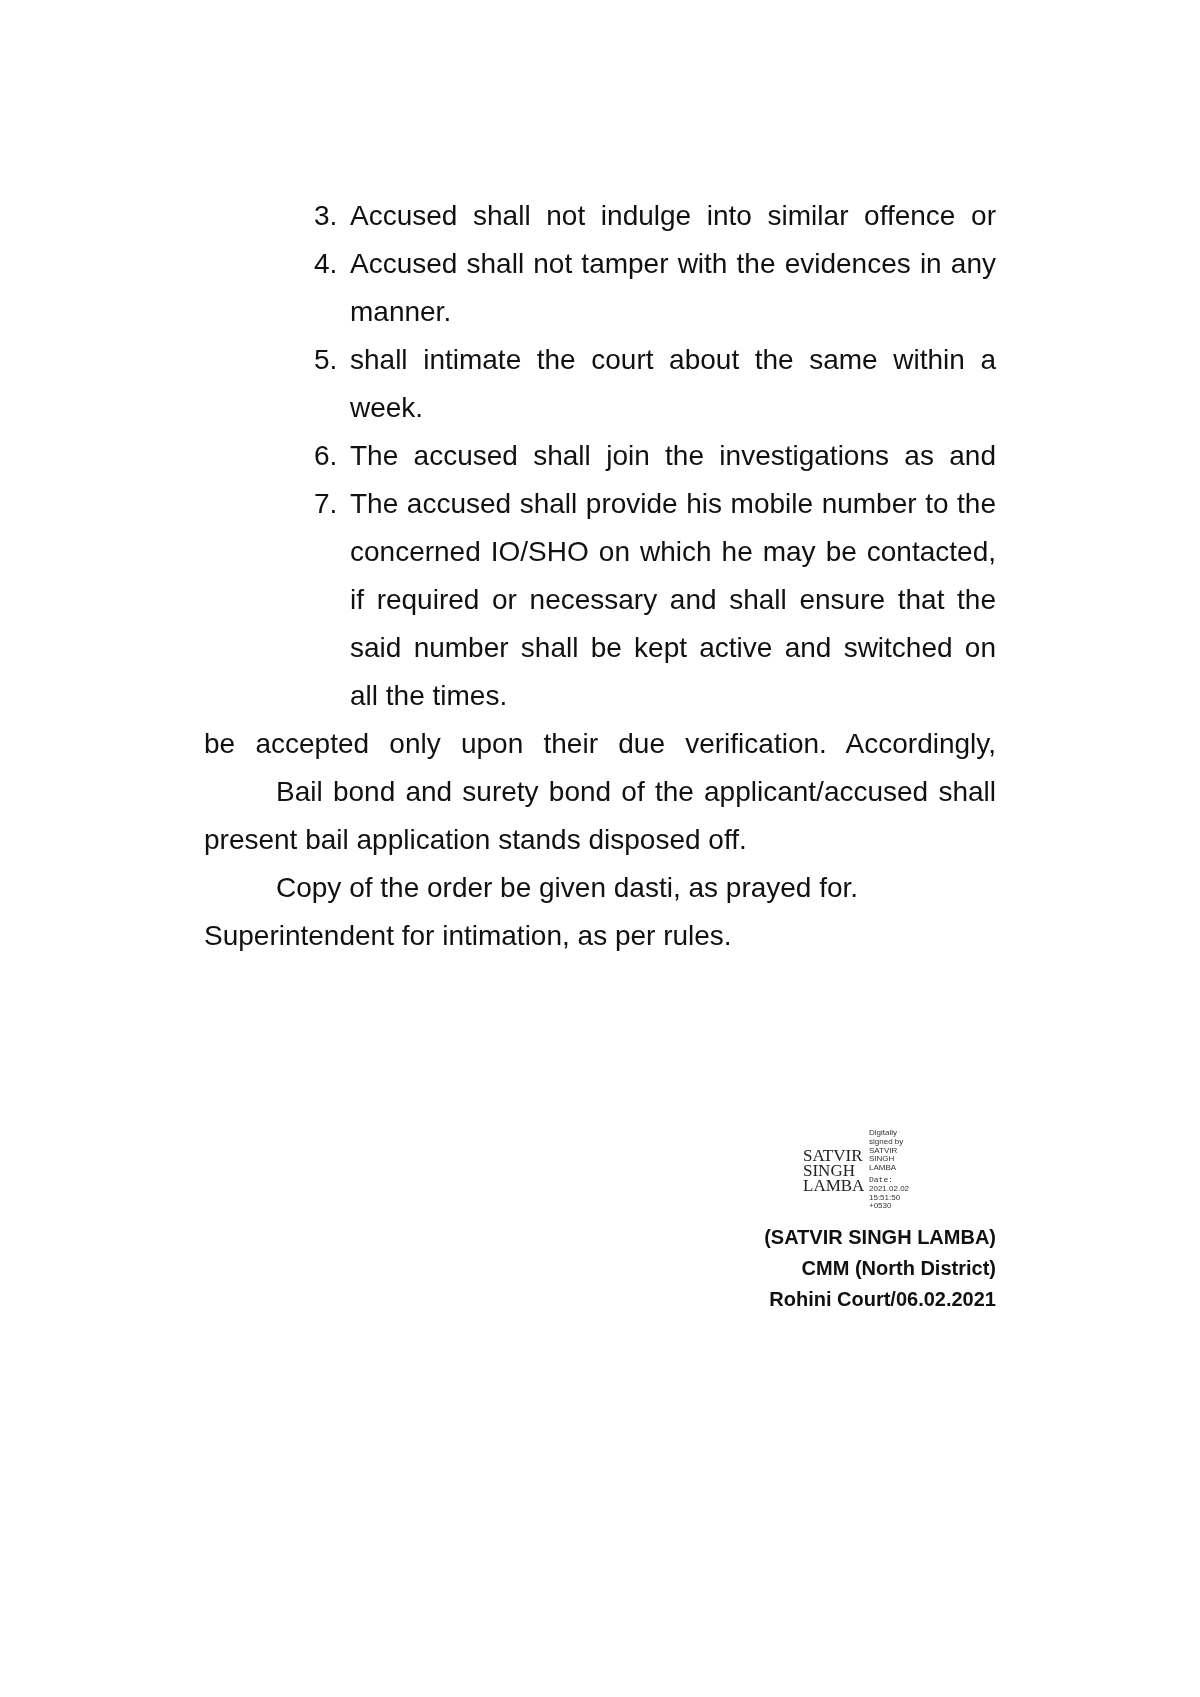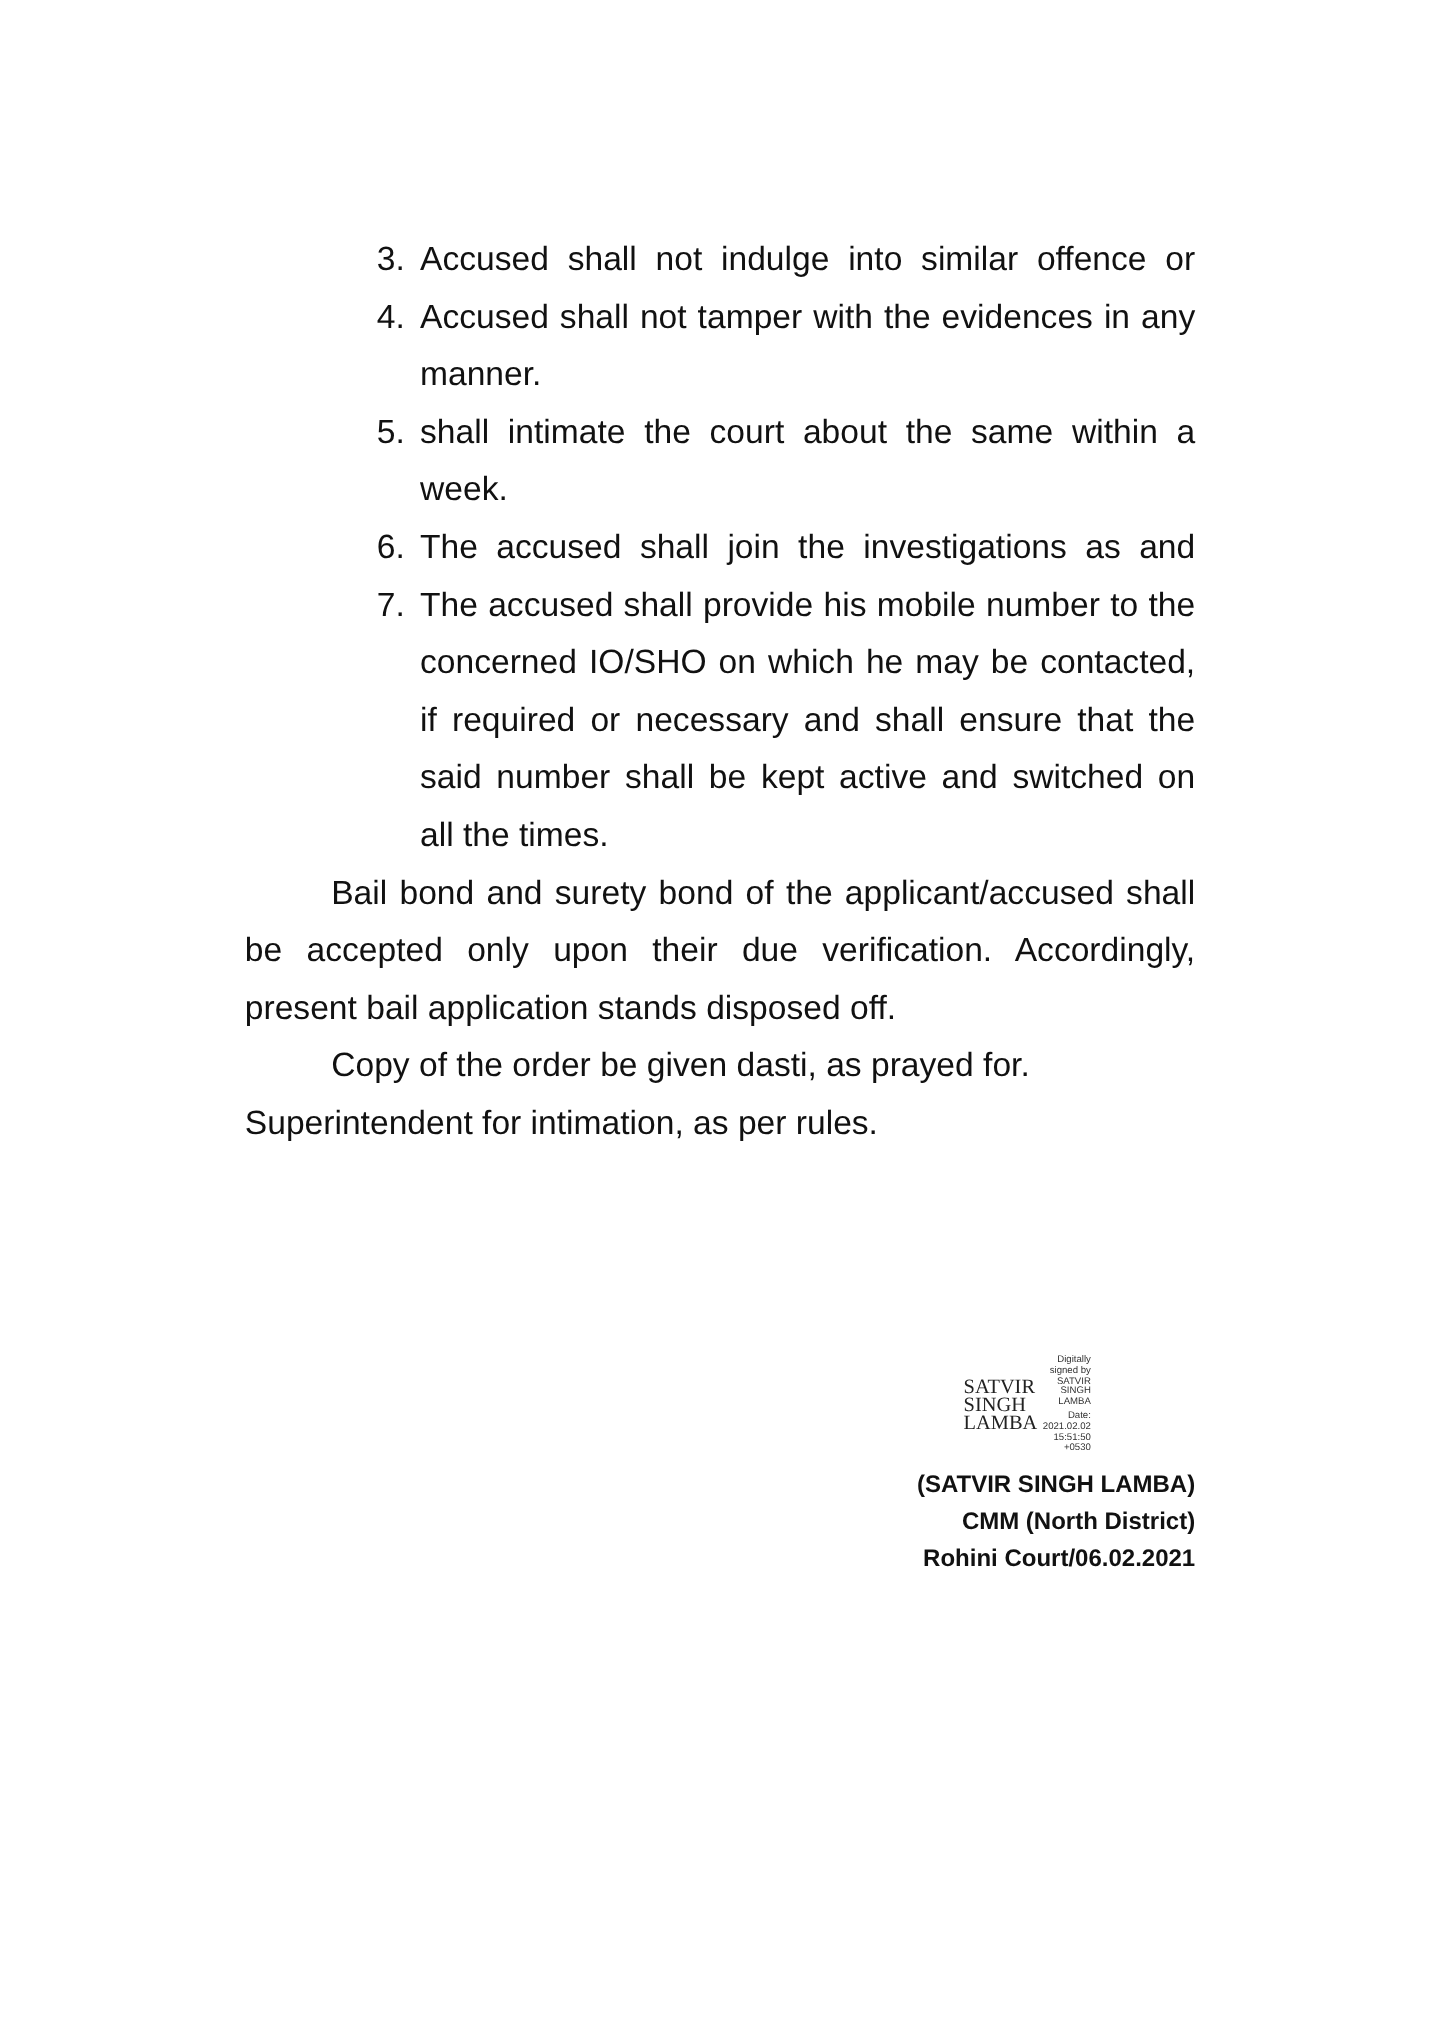--- a/index.html
+++ b/index.html
@@ -36,23 +36,22 @@
     white-space: nowrap;
   }
   .sig-details {
     position: absolute;
     left: 869px;
     top: 1129px;
     font-size: 8px;
     line-height: 8.8px;
     color: #333333;
     white-space: nowrap;
-    text-align: right;
   }
-  .sig-details .gap { margin-top: 3px; }
+  .sig-details .gap { margin-top: 3px; font-family: Liberation Mono, monospace; }
   .closing {
     position: absolute;
     right: 204px;
     top: 1222px;
     text-align: right;
     font-weight: bold;
     font-size: 20px;
     line-height: 31px;
     white-space: nowrap;
   }
@@ -83,22 +82,22 @@
       </div>
       <div class="list-item">
         <span class="list-number">7.</span>
         <div class="list-line just">The accused shall provide his mobile number to the</div>
         <div class="list-line just">concerned IO/SHO on which he may be contacted,</div>
         <div class="list-line just">if required or necessary and shall ensure that the</div>
         <div class="list-line just">said number shall be kept active and switched on</div>
         <div class="list-line">all the times.</div>
       </div>
       <div>
+        <div class="para-line just">be accepted only upon their due verification. Accordingly,</div>
         <div class="para-line first just">Bail bond and surety bond of the applicant/accused shall</div>
-        <div class="para-line just">be accepted only upon their due verification. Accordingly,</div>
         <div class="para-line">present bail application stands disposed off.</div>
       </div>
       <div>
         <div class="para-line first">Copy of the order be given dasti, as prayed for.</div>
       </div>
       <div>
         <div class="para-line">Superintendent for intimation, as per rules.</div>
       </div>
     </div>
 

